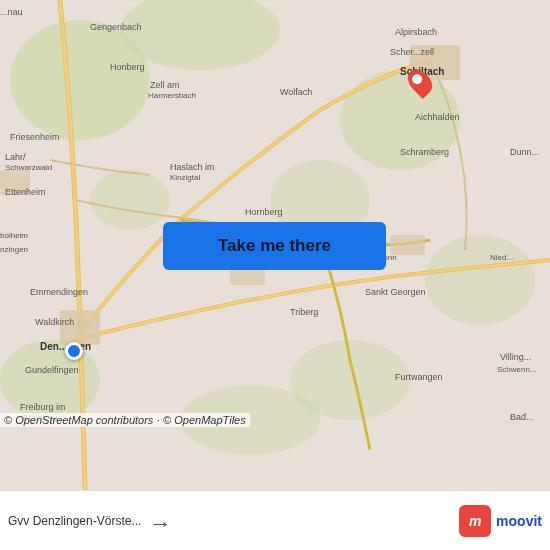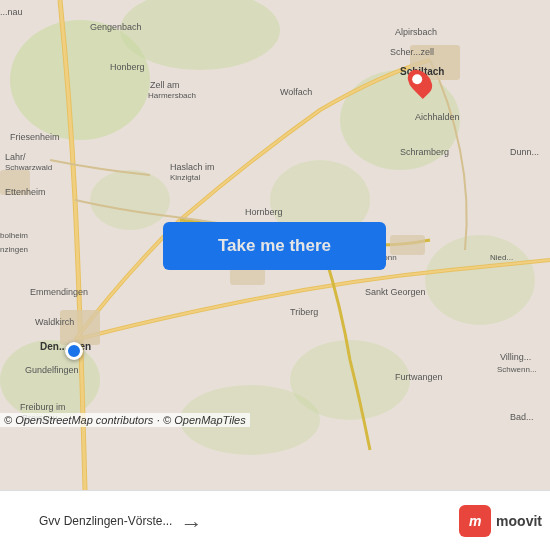--- a/index.html
+++ b/index.html
@@ -29,21 +29,21 @@
     }
 
     
     .take-me-there-btn {
       position: absolute;
       left: 163px;
       top: 222px;
       width: 223px;
       height: 48px;
       background: #1a73e8;
-      color: #e5e5e5;
+      color: #0f172a;
       border: none;
       border-radius: 6px;
       font-size: 17px;
       font-weight: 600;
       cursor: pointer;
       z-index: 10;
       display: flex;
       align-items: center;
       justify-content: center;
     }
@@ -74,21 +74,20 @@
       margin: 0 8px;
       flex-shrink: 0;
     }
 
     .footer-text {
       font-size: 12px;
       color: #333;
       white-space: nowrap;
       overflow: hidden;
       text-overflow: ellipsis;
-      margin-left: 31px;
     }
 
     .moovit-logo {
       display: flex;
       align-items: center;
       flex-shrink: 0;
       margin-left: 8px;
     }
 
     .moovit-logo-icon {
@@ -101,21 +100,21 @@
       justify-content: center;
       color: white;
       font-size: 14px;
       font-weight: bold;
       font-style: italic;
     }
 
     .moovit-text {
       font-size: 14px;
       font-weight: bold;
-      color: #404040;
+      color: #1d4ed8;
       margin-left: 5px;
     }
 
     .attribution {
       position: absolute;
       bottom: 63px;
       left: 0;
       background: rgba(255,255,255,0.75);
       font-size: 11px;
       color: #333;

